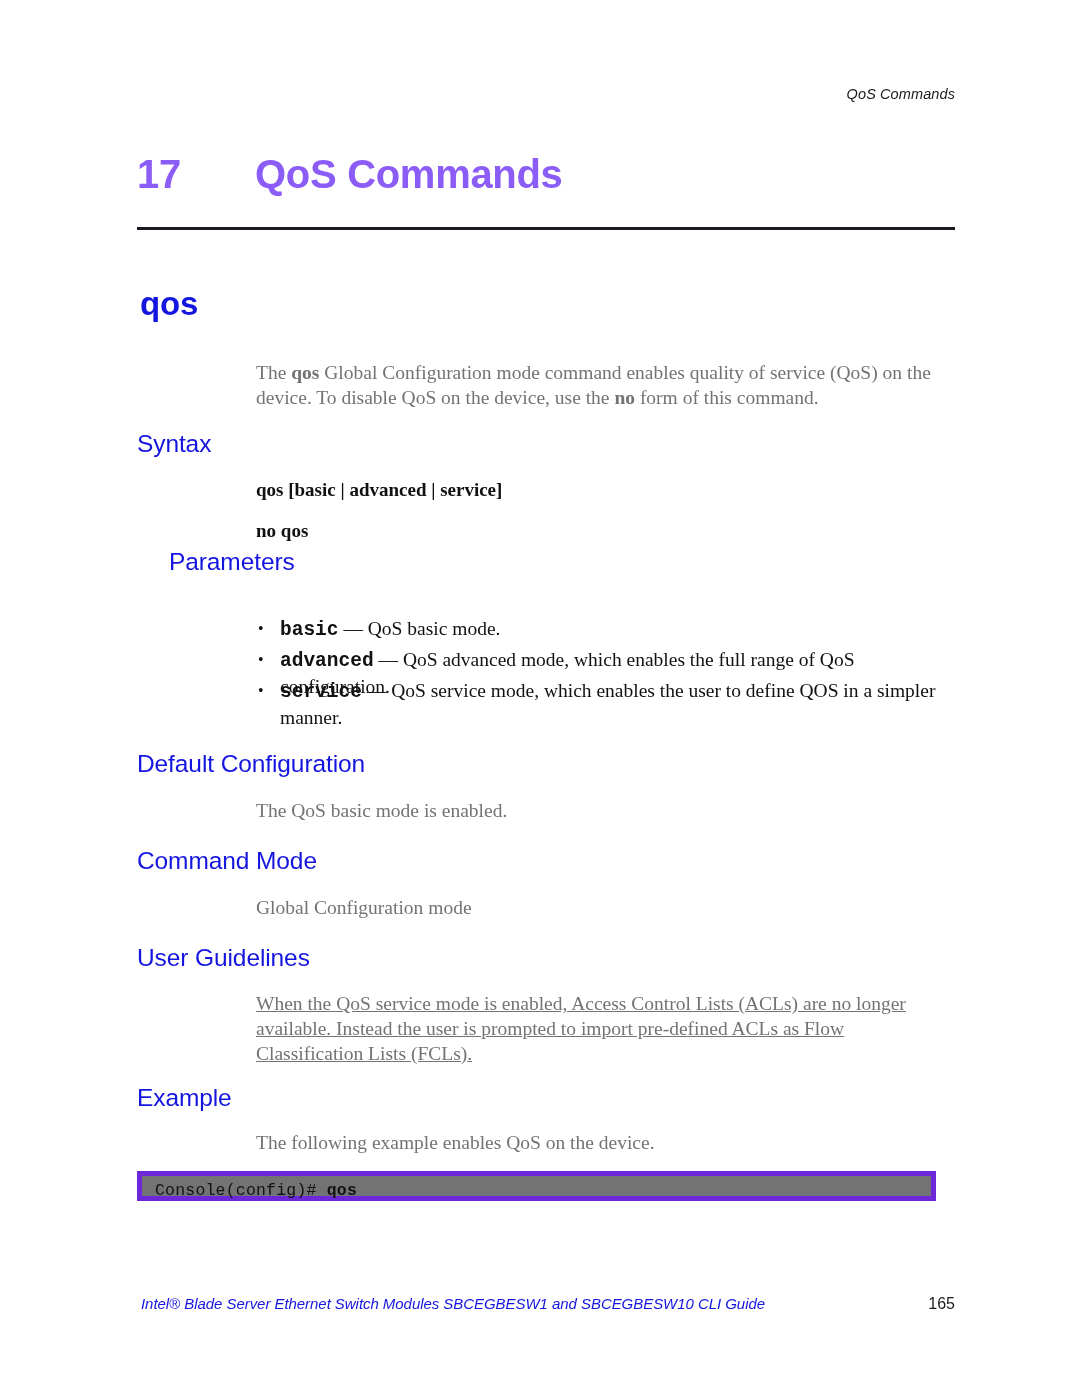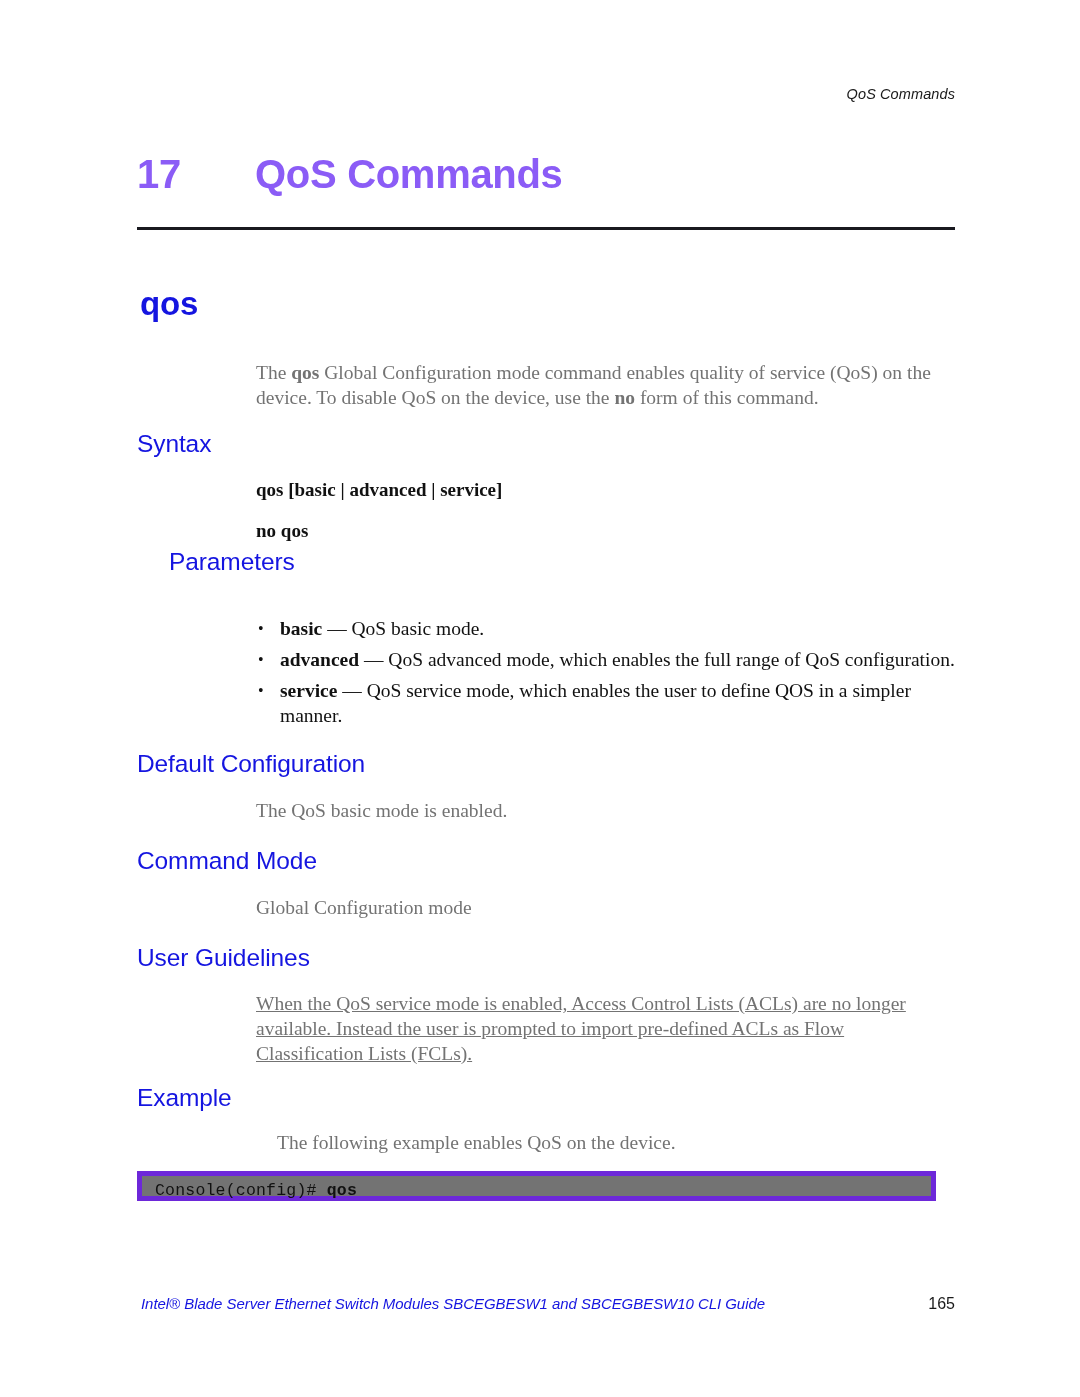--- a/index.html
+++ b/index.html
@@ -122,21 +122,21 @@
     box-sizing: border-box;
   }
   .bullet-row::before {
     content: "\2022";
     position: absolute;
     left: 2px;
     top: 0;
     font-size: 16px;
     line-height: 25px;
   }
-  .bullet-row b { font-weight: bold; }
+  .bullet-row b { font-weight: bold; font-family: Liberation Mono, monospace; }
 
   
   .code-block {
     position: absolute;
     left: 137px;
     top: 1171px;
     width: 799px;
     height: 30px;
     border: 5px solid #6d28d9;
     background: #737373;
@@ -210,21 +210,21 @@
   <div class="section-heading" style="top:750px;">Default Configuration</div>
   <div class="body-text" style="top:798px;">The QoS basic mode is enabled.</div>
 
   <div class="section-heading" style="top:847px;">Command Mode</div>
   <div class="body-text" style="top:895px;">Global Configuration mode</div>
 
   <div class="section-heading" style="top:944px;">User Guidelines</div>
   <div class="body-text w-narrow" style="top:991px;">When the QoS service mode is enabled, Access Control Lists (ACLs) are no longer available. Instead the user is prompted to import pre-defined ACLs as Flow Classification Lists (FCLs).</div>
 
   <div class="section-heading" style="top:1084px;">Example</div>
-  <div class="body-text" style="top:1130px;margin-left:21px;">The following example enables QoS on the device.</div>
+  <div class="body-text" style="top:1130px;">The following example enables QoS on the device.</div>
 
   <div class="code-block">
     <div class="code-text"><span>Console(config)# </span><b>qos</b></div>
   </div>
 
   <div class="footer-text">Intel® Blade Server Ethernet Switch Modules SBCEGBESW1 and SBCEGBESW10 CLI Guide</div>
   <div class="footer-page">165</div>
 
 </div>
 

